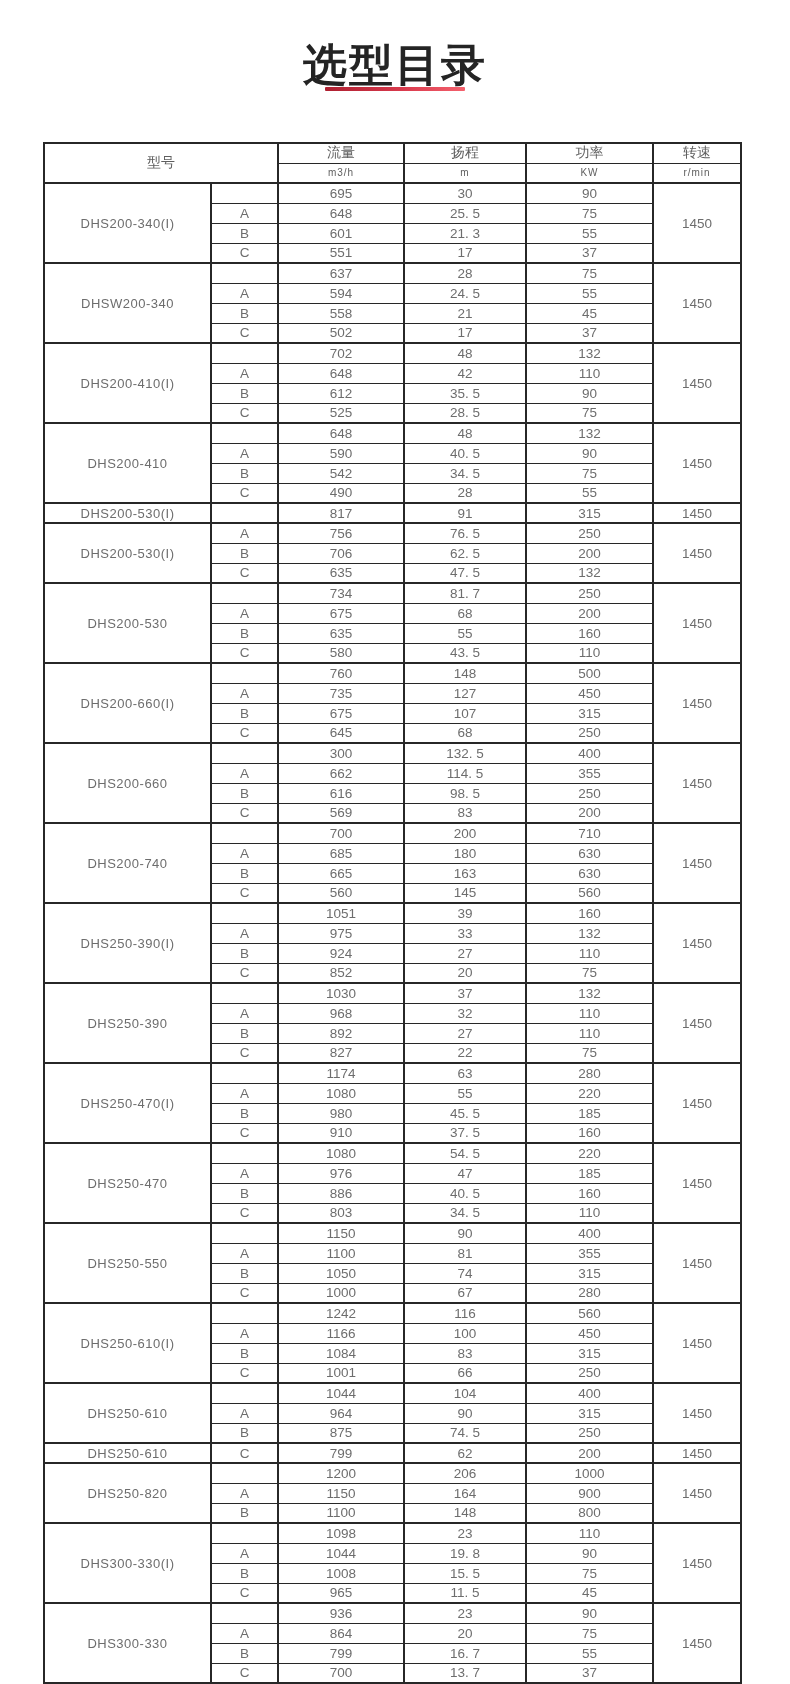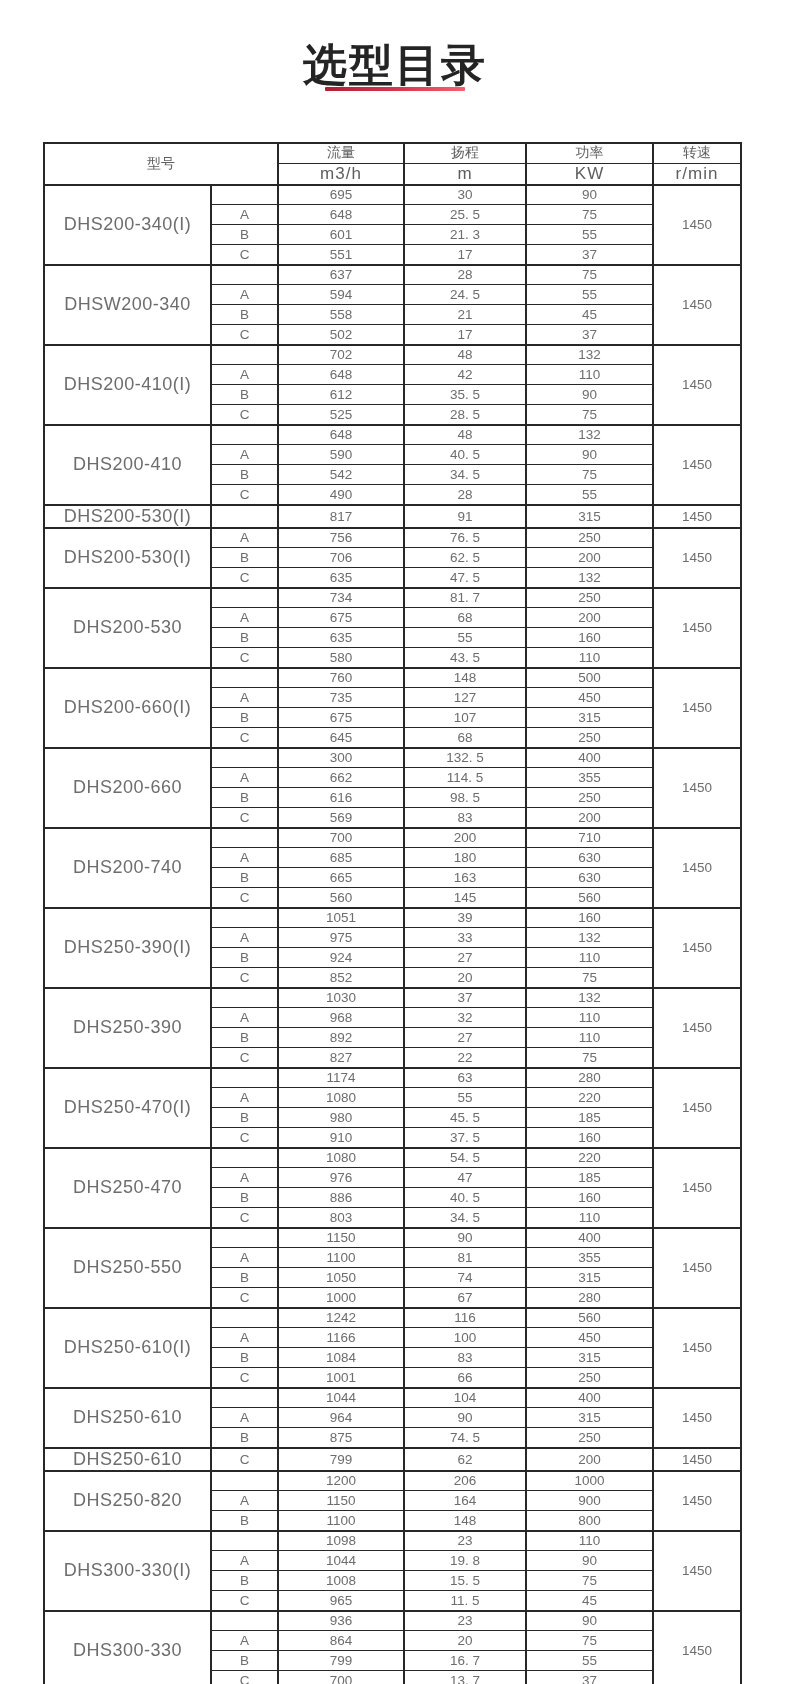--- a/index.html
+++ b/index.html
@@ -60,30 +60,30 @@
     white-space: nowrap;
   }
   table.catalog thead tr { height: 20px; }
   table.catalog tbody tr { height: 20px; }
   table.catalog th {
     font-weight: normal;
     font-size: 14px;
     color: #5e5e5e;
   }
   table.catalog thead tr.unit-row th {
-    font-size: 17px;
+    font-size: 10px;
     border-bottom-width: 2px;
     letter-spacing: 1px;
   }
   table.catalog td {
     font-size: 13.5px;
     color: #6d6d6d;
   }
   table.catalog td.model-cell {
-    font-size: 18px;
+    font-size: 13px;
     letter-spacing: 0.5px;
   }
   table.catalog tr.group-first td { border-top-width: 2px; }
   table.catalog tr.partial-row { height: 10px; }
 </style>
 </head>
 <body>
 
 <main>
 

